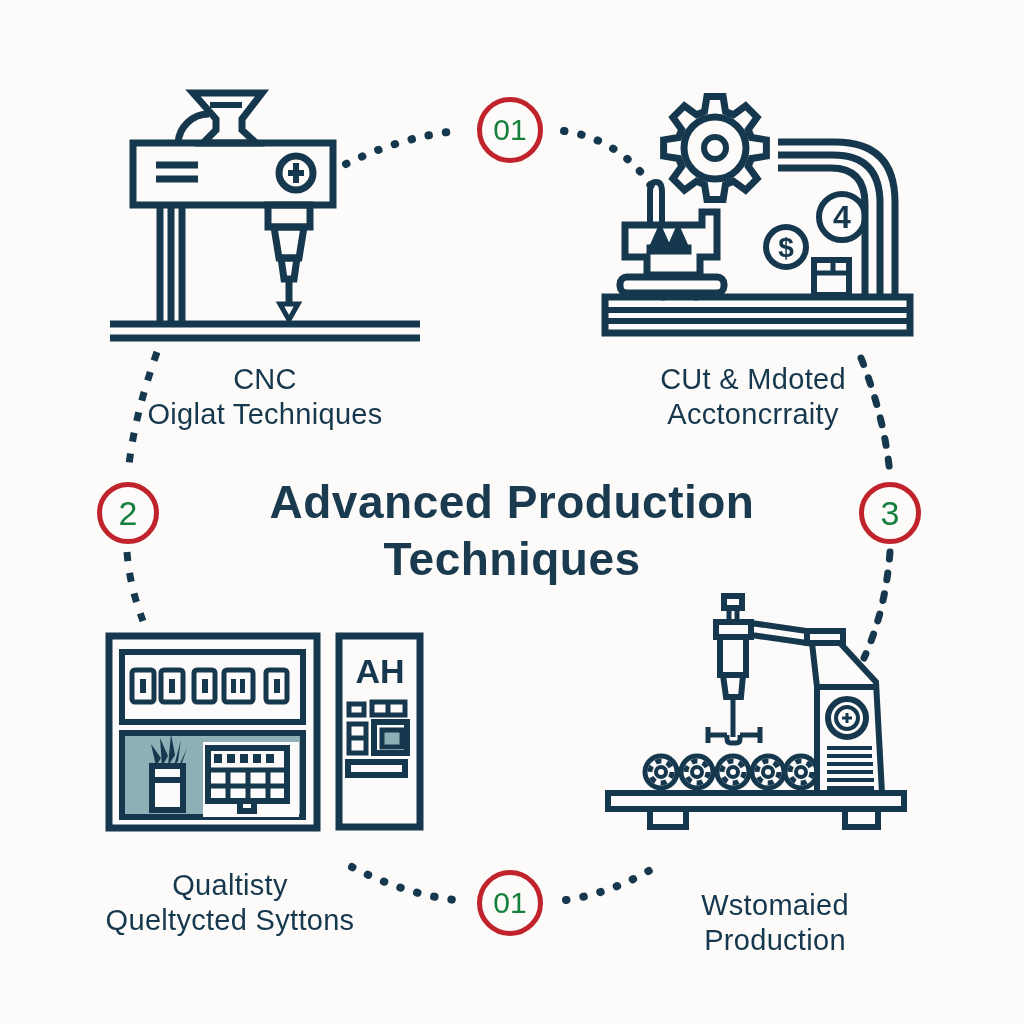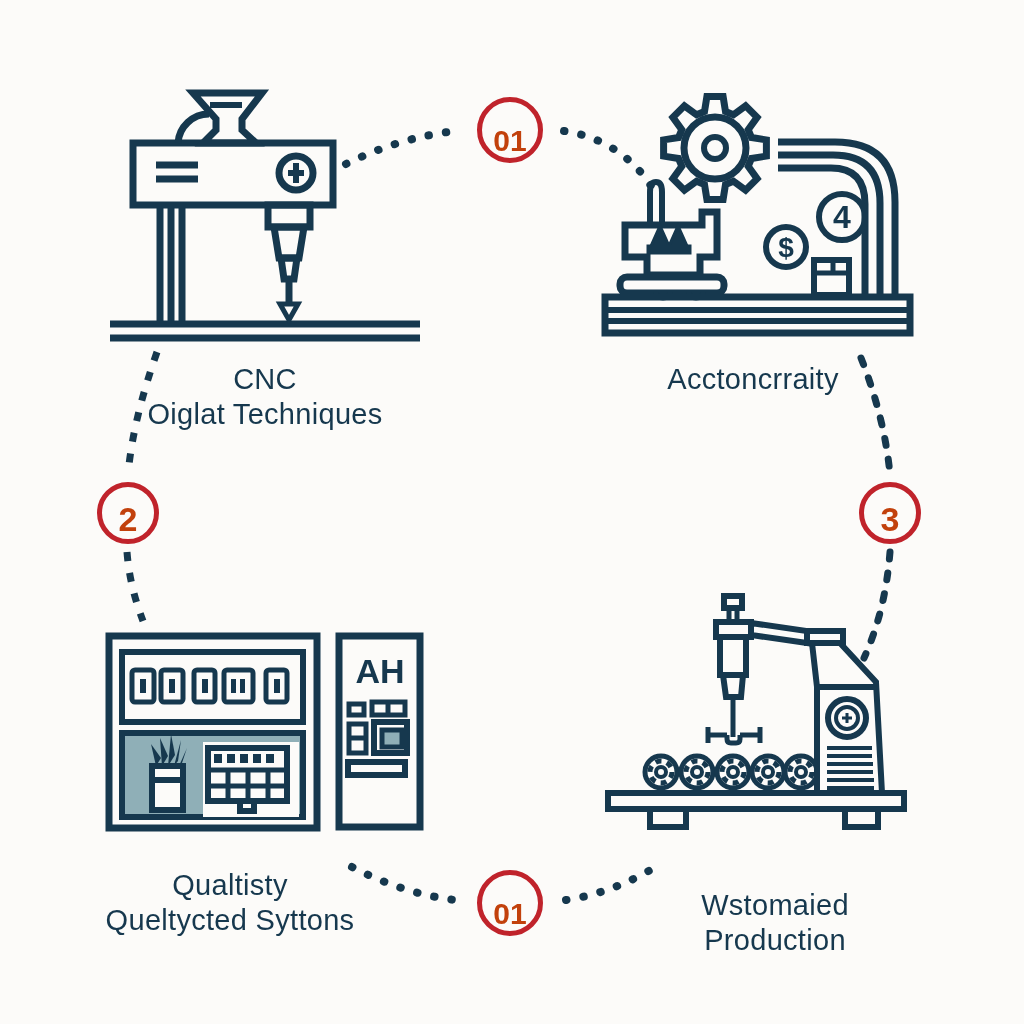--- a/index.html
+++ b/index.html
@@ -10,22 +10,22 @@
   .title{
     position:absolute;top:474px;left:0;width:1024px;text-align:center;
     font-weight:bold;font-size:46px;line-height:1.24;color:#1A3A50;letter-spacing:.5px;
   }
   .label{
     position:absolute;text-align:center;font-weight:normal;font-size:29px;
     line-height:1.22;color:#16384E;letter-spacing:.3px;
   }
   .badge{
     position:absolute;border:5px solid #C0232B;border-radius:50%;
-    background:#FCFBF9;color:#c2410c;display:flex;align-items:flex-end;justify-content:center;
-    font-weight:bold;
+    background:#FCFBF9;color:#15803d;display:flex;align-items:center;justify-content:center;
+    font-weight:normal;
   }
   .badge.big{width:56px;height:56px;font-size:30px;}
   .badge.small{width:52px;height:52px;font-size:34px;}
   svg{position:absolute;overflow:visible;}
   .ink{stroke:#16384E;fill:none;}
   text.inktxt{fill:#16384E;font-family:"Liberation Sans",sans-serif;font-weight:bold;stroke:none;}
 </style>
 </head>
 <body>
 
@@ -248,26 +248,31 @@
   <div class="badge small" style="left:97px;top:482px;">
     <span>2</span>
   </div>
   <div class="badge small" style="left:859px;top:482px;">
     <span>3</span>
   </div>
   <div class="badge big" style="left:477px;top:870px;">
     <span>01</span>
   </div>
 
+  <div class="title">
+    <div>Advanced Production</div>
+    <div>Techniques</div>
+  </div>
 
   <div class="label" style="left:100px;top:362px;width:330px;">
     <div>CNC</div>
     <div>Oiglat Techniques</div>
   </div>
   <div class="label" style="left:588px;top:362px;width:330px;">
+    <div>CUt &amp; Mdoted</div>
     <div>Acctoncrraity</div>
   </div>
   <div class="label" style="left:55px;top:868px;width:350px;">
     <div>Qualtisty</div>
     <div>Queltycted Syttons</div>
   </div>
   <div class="label" style="left:615px;top:888px;width:320px;">
     <div>Wstomaied</div>
     <div>Production</div>
   </div>

